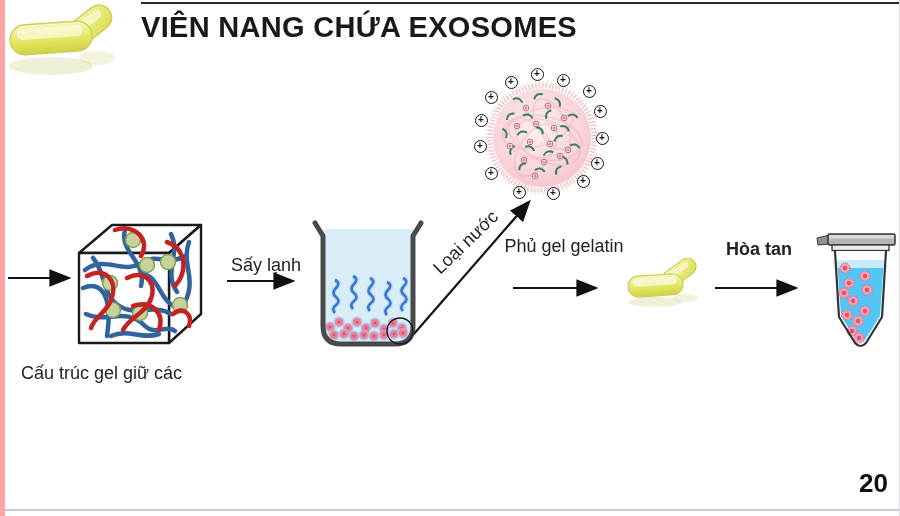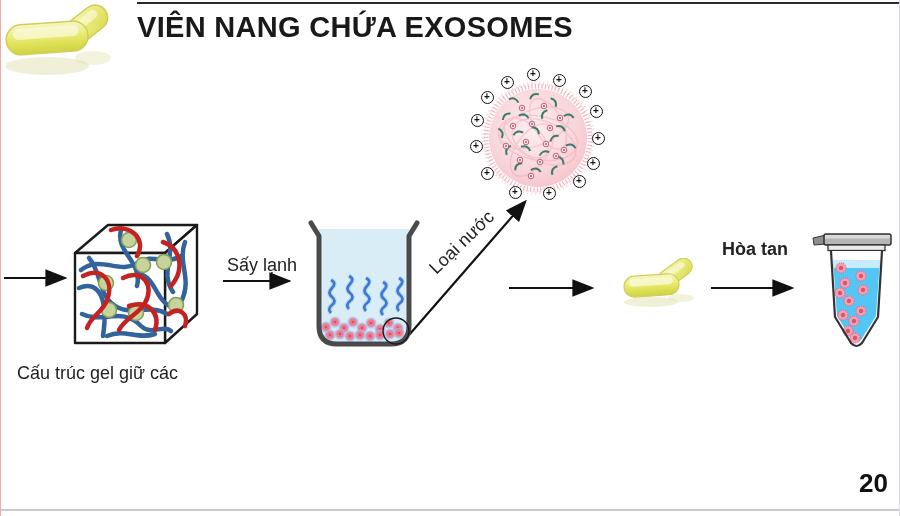--- a/index.html
+++ b/index.html
@@ -1,19 +1,19 @@
 <!DOCTYPE html>
 <html><head>
 <meta charset="utf-8">
 <style>
   html,body { margin:0; padding:0; background:#fff; }
   .slide {
     position:relative; width:900px; height:516px; overflow:hidden;
     background:#fff; font-family:"Liberation Sans", sans-serif; color:#1c1c1c;
-    border-left:1px solid #fca5a5; border-right:1px solid #dcdde3;
+    border-left:5px solid #fca5a5; border-right:1px solid #dcdde3;
     box-sizing:border-box;
   }
   .top-line { position:absolute; left:136px; right:0; top:2px; height:2px; background:#2a2a2a; }
   .bottom-line { position:absolute; left:0; right:0; top:509px; height:2px; background:#c9cad3; }
   .logo { position:absolute; left:0; top:2px; }
   .page-title {
     position:absolute; left:136px; top:11px; margin:0;
     font-size:29px; font-weight:700; letter-spacing:.3px; color:#191919; white-space:nowrap;
   }
   .flow-label { position:absolute; font-size:18px; color:#222; text-align:center; white-space:nowrap; }
@@ -324,20 +324,21 @@
       <span class="plus-charge" style="left: 469.5px; top: 113.5px;">+</span>
       <span class="plus-charge" style="left: 590.5px; top: 131.5px;">+</span>
       <span class="plus-charge" style="left: 468.5px; top: 139.5px;">+</span>
       <span class="plus-charge" style="left: 585.5px; top: 156.5px;">+</span>
       <span class="plus-charge" style="left: 479.5px; top: 166.5px;">+</span>
       <span class="plus-charge" style="left: 571.5px; top: 174.5px;">+</span>
       <span class="plus-charge" style="left: 507.5px; top: 185.5px;">+</span>
       <span class="plus-charge" style="left: 541.5px; top: 186.5px;">+</span>
     </div>
 
+  <div class="flow-label lbl-gelatin">Phủ gel gelatin</div>
 
   <div class="fig fig-caps">
     <svg width="85" height="52" viewBox="0 0 85 52">
       <ellipse cx="30" cy="44" rx="27" ry="5" fill="#d4d490" opacity="0.35"></ellipse>
       <ellipse cx="60" cy="40" rx="13" ry="4" fill="#d4d490" opacity="0.3"></ellipse>
       <g transform="rotate(-36 53 15)">
         <rect x="34" y="7" width="39" height="17" rx="8.5" fill="url(#capG2)" stroke="#cfcf58" stroke-width="1.2"></rect>
         <rect x="38" y="10" width="29" height="6" rx="3" fill="#fbfbdf" opacity="0.65"></rect>
       </g>
       <g transform="rotate(-4 30 27)">

